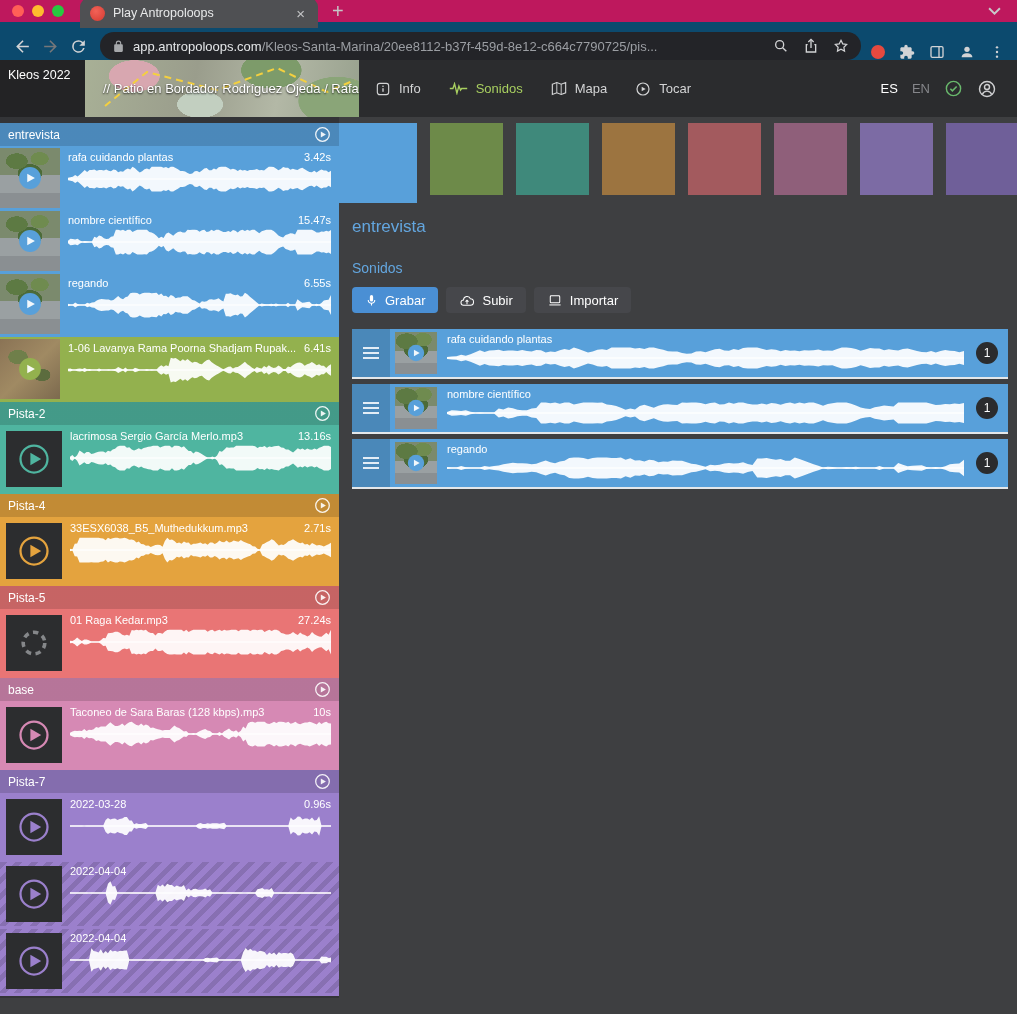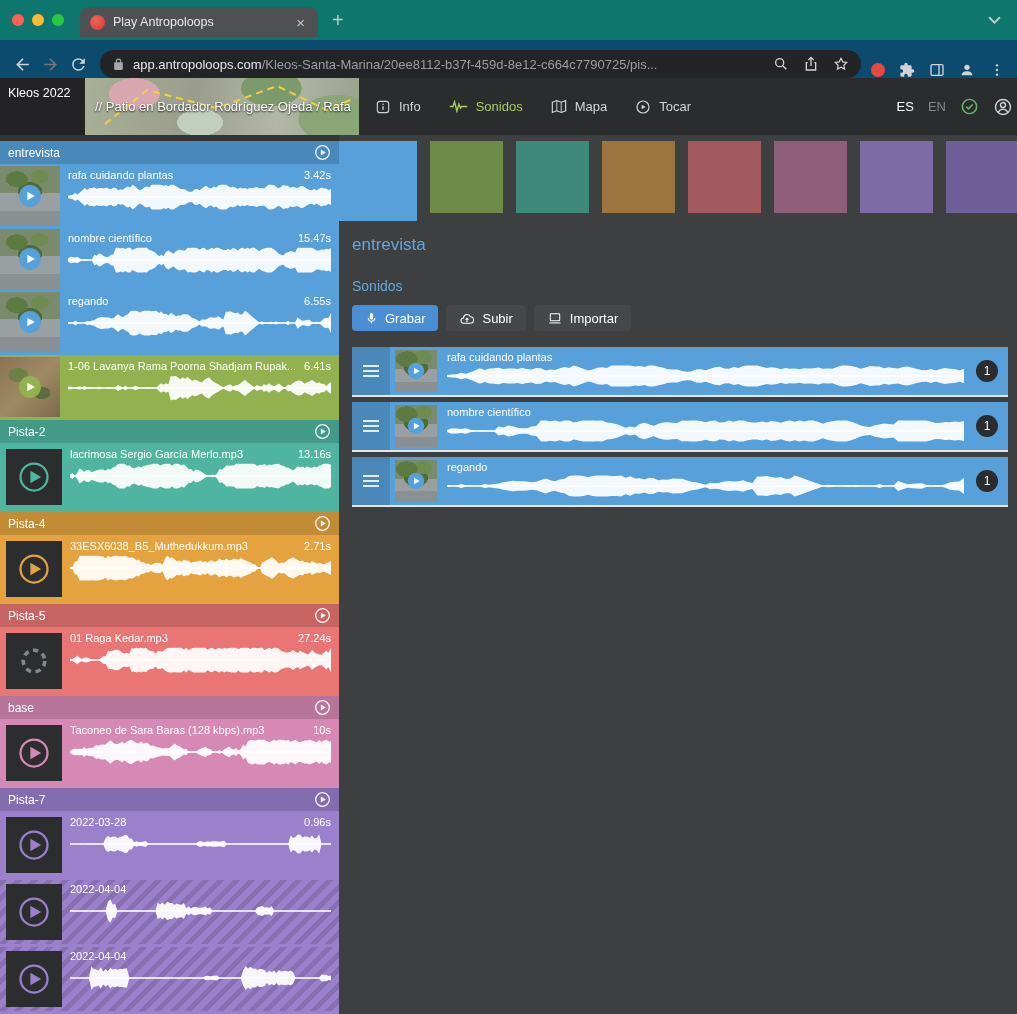--- a/index.html
+++ b/index.html
@@ -1,20 +1,20 @@
 <!DOCTYPE html>
 <html><head>
 <meta charset="utf-8">
 <style>
 *{margin:0;padding:0;box-sizing:border-box}
 html,body{width:1017px;height:1014px;overflow:hidden}
 body{font-family:"Liberation Sans","DejaVu Sans",sans-serif;background:#3e3f41;color:#fff}
 
 
-.tabbar{height:40px;background:#0f766e;display:flex;align-items:center}
+.tabbar{height:22px;background:#be185d;display:flex;align-items:center}
 .lights{display:flex;gap:8px;margin:0 16px 0 12px}
 .light{width:12px;height:12px;border-radius:50%;display:inline-block}
 .light.red{background:#ff5f57}.light.yellow{background:#febc2e}.light.green{background:#28c840}
 .tab{width:238px;height:30px;margin-top:4px;background:#4f5053;border-radius:9px 9px 0 0;display:flex;align-items:center;padding:0 10px}
 .favicon{width:15px;height:15px;border-radius:50%;background:radial-gradient(circle at 40% 35%,#f26257,#d43a31);flex-shrink:0;margin-right:8px}
 .tab-title{flex:1;font-size:12.5px;color:#e8e9ea;white-space:nowrap;overflow:hidden;text-overflow:ellipsis}
 .tab-close{color:#c3c4c6;font-size:15px;line-height:1;padding:2px 3px;cursor:default}
 .newtab{color:#c6c7c8;font-size:20px;line-height:1;margin-left:14px}
 .tab-overflow{margin-left:auto;margin-right:16px;display:flex}
 
@@ -30,33 +30,33 @@
 .url{flex:1;font-size:13px;white-space:nowrap;overflow:hidden;text-overflow:ellipsis;margin-left:8px}
 .url-domain{color:#e4e6e8}
 .url-path{color:#9b9ea3}
 .url-actions{display:flex;align-items:center;gap:14px;margin-left:10px}
 .red-dot{width:14px;height:14px;border-radius:50%;background:#e5493f;flex-shrink:0}
 .nav-right{display:flex;align-items:center;gap:14px;margin-right:12px;color:#d2d3d5}
 
 
 .app-header{height:57px;background:#2b2c2e;display:flex;align-items:stretch}
 .project{width:85px;background:#232325;color:#fff;font-size:12.5px;line-height:1.4;padding:7px 0 0 8px;flex-shrink:0}
-.title-photo{width:274px;position:relative;display:flex;align-items:center;padding:0 10px;flex-shrink:0;overflow:hidden;
+.title-photo{width:274px;position:relative;display:flex;align-items:center;padding:0 18px;flex-shrink:0;overflow:hidden;
  background:
   radial-gradient(42px 26px at 18% 28%,#d8a7b0 0 60%,transparent 61%),
   radial-gradient(50px 30px at 68% 18%,#7d9b6a 0 60%,transparent 61%),
   radial-gradient(38px 22px at 42% 78%,#c2cfc0 0 60%,transparent 61%),
   radial-gradient(64px 40px at 92% 72%,#8aa578 0 60%,transparent 61%),
   linear-gradient(100deg,#a8b096,#9a9d8c 40%,#b3b8a6 70%,#98a18e)}
 .dash-svg{position:absolute;inset:0;width:100%;height:100%}
 .app-title{position:relative;z-index:1;color:#fff;font-size:13px;text-shadow:0 1px 2px rgba(0,0,0,.85);white-space:nowrap}
 .app-tabs{display:flex;align-items:center;gap:28px;margin-left:16px}
 .app-tab{display:flex;align-items:center;gap:8px;color:#d3d4d5;font-size:13px;cursor:default}
 .app-tab.active{color:#a8cf60}
-.header-right{margin-left:auto;display:flex;align-items:center;gap:14px;padding-right:4px}
+.header-right{margin-left:auto;display:flex;align-items:center;gap:14px;padding-right:20px}
 .lang{font-size:13px;color:#fff}
 .lang.dim{color:#85868a}
 
 
 .app-body{display:flex;height:881px;background:#333437}
 .sidebar{width:339px;flex-shrink:0;margin-top:6px;display:flex;flex-direction:column;overflow:hidden}
 .main{flex:1;background:#3e3f41;padding-top:6px;overflow:hidden;min-width:0}
 
 
 .track{background:var(--track)}

